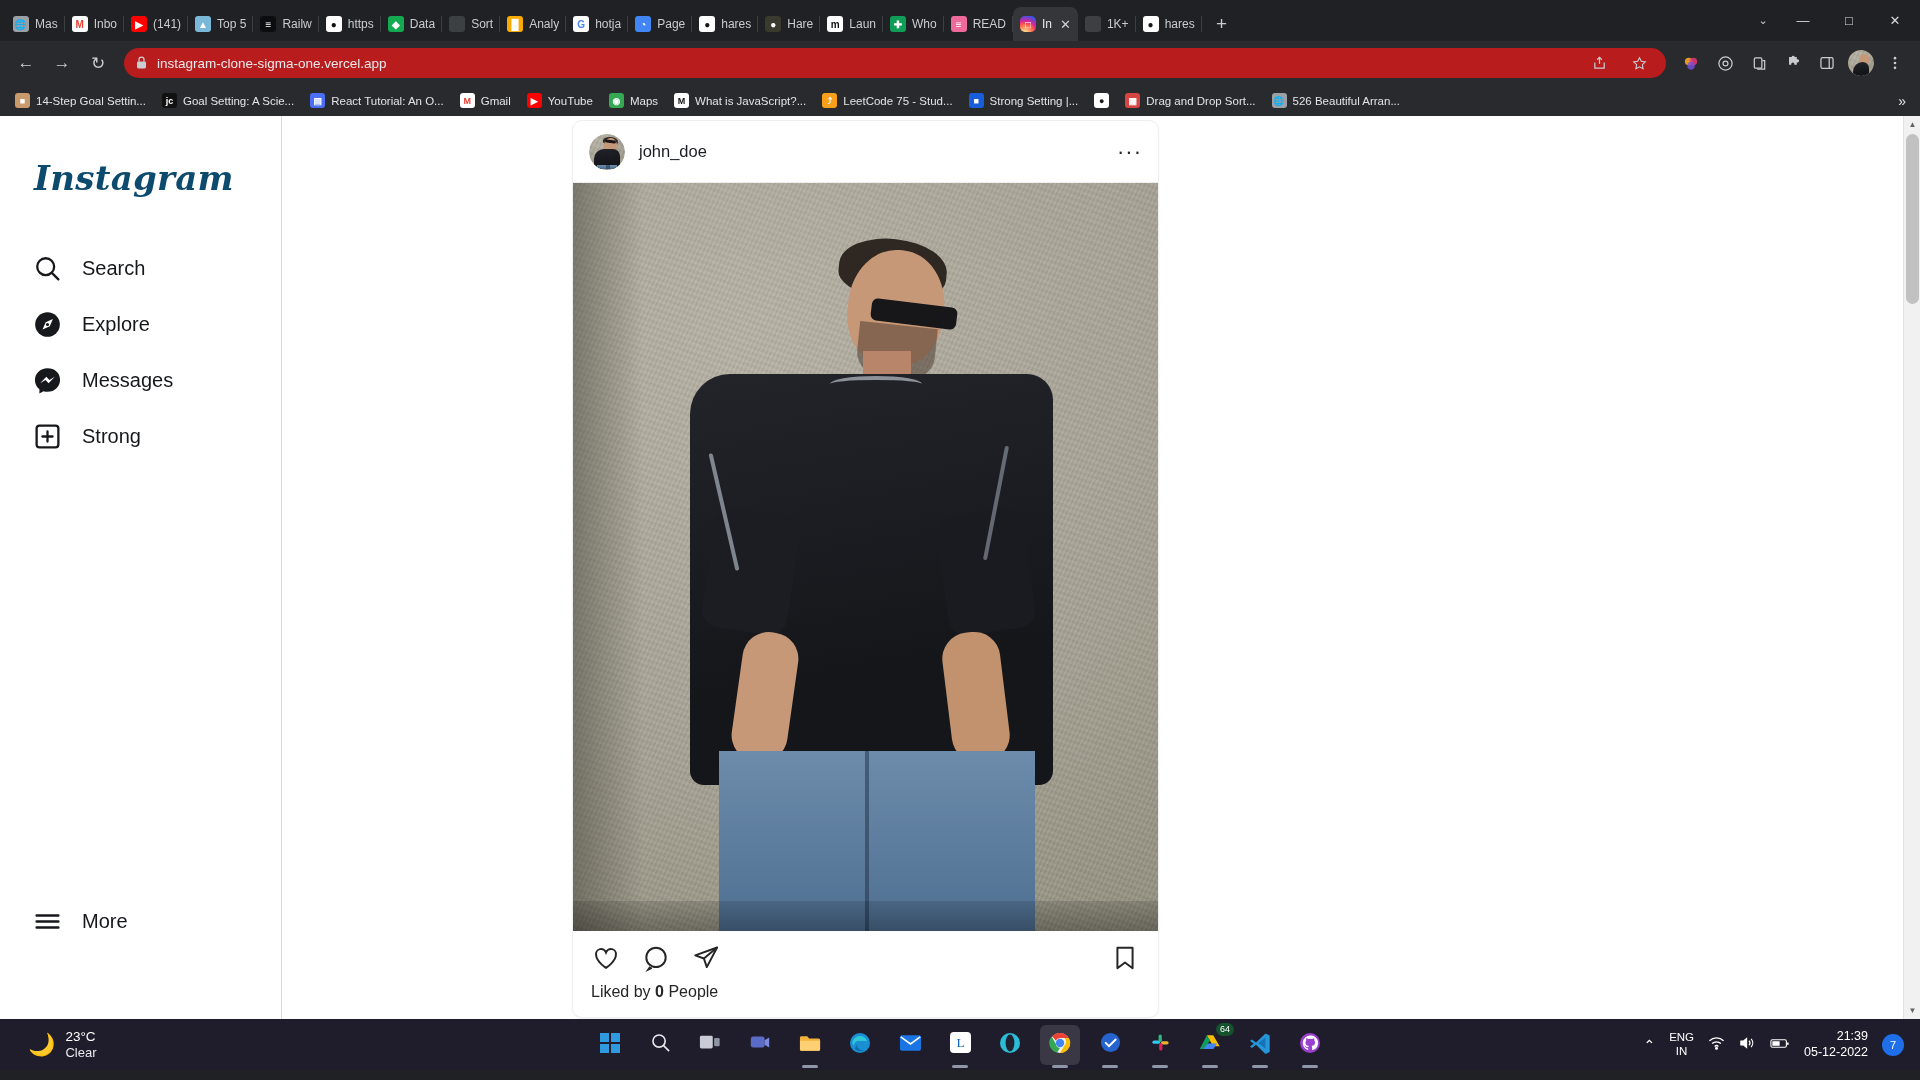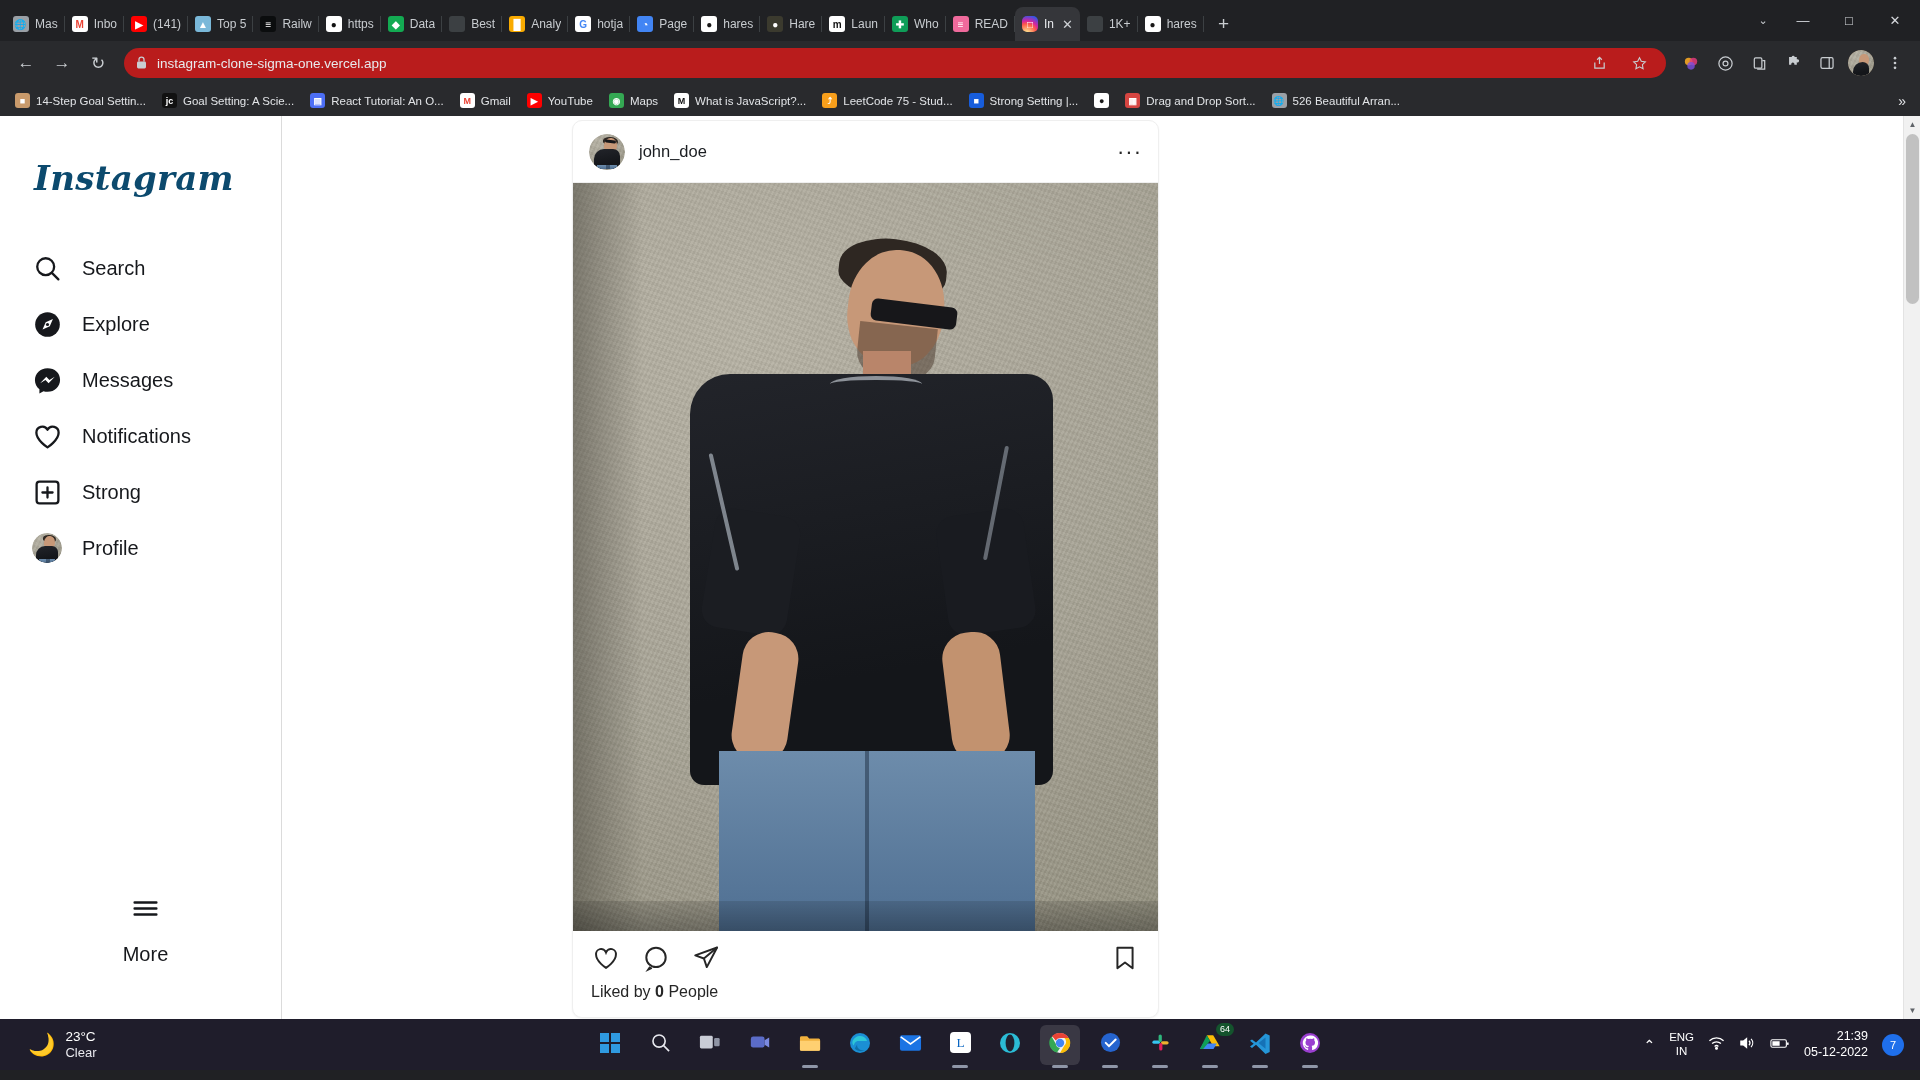--- a/index.html
+++ b/index.html
@@ -109,21 +109,21 @@
     padding: 0 10px 0 20px; border-radius: 24px; color: #0f1419;
     font-size: 20px;
   }
   .navitem .ilabel { font-size: 20px; color: #16181c; }
   .navitem.active .ilabel { font-weight: bold; }
   .navicon { width: 30px; height: 30px; flex: 0 0 30px; display: flex; align-items: center; justify-content: center; }
   .navicon svg { width: 29px; height: 29px; }
   .avatar-nav {
     width: 30px; height: 30px; border-radius: 50%; overflow: hidden; flex: 0 0 30px;
   }
-  .more-item { position: absolute; bottom: 70px; left: 12px; right: 12px; flex-direction: column; }
+  .more-item { position: absolute; bottom: 70px; left: 12px; right: 12px; }
 
   
   .feed-area { flex: 1; position: relative; overflow: hidden; background: #fff; }
   .post {
     width: 587px; margin: 0 auto; margin-left: 290px; margin-top: 4px;
     background: #fff; border: 1px solid #efefef; border-radius: 10px;
     box-shadow: 0 1px 2px rgba(0,0,0,0.05);
     overflow: hidden;
   }
   .post-header {
@@ -311,21 +311,21 @@
         <div class="tab">
           <span class="favicon" style="background: rgb(255, 255, 255); color: rgb(17, 17, 17);">●</span>
           <span class="tlabel">https</span>
         </div>
         <div class="tab">
           <span class="favicon" style="background: rgb(19, 170, 82); color: rgb(255, 255, 255);">◆</span>
           <span class="tlabel">Data</span>
         </div>
         <div class="tab">
           <span class="favicon" style="background: rgb(60, 64, 67); color: rgb(255, 255, 255);"></span>
-          <span class="tlabel">Best</span>
+          <span class="tlabel">Sort</span>
         </div>
         <div class="tab">
           <span class="favicon" style="background: rgb(249, 171, 0); color: rgb(255, 255, 255);">█</span>
           <span class="tlabel">Analy</span>
         </div>
         <div class="tab">
           <span class="favicon" style="background: rgb(255, 255, 255); color: rgb(66, 133, 244);">G</span>
           <span class="tlabel">hotja</span>
         </div>
         <div class="tab">
@@ -532,48 +532,26 @@
             <span class="navicon">
               <svg viewBox="0 0 24 24">
                 <path d="M12 1.8C6 1.8 1.6 6.2 1.6 11.8c0 3 1.4 5.6 3.7 7.4v3.6l3.4-1.9c1 .3 2.1.4 3.3.4 6 0 10.4-4.4 10.4-10 0-5.6-4.4-9.5-10.4-9.5z" fill="#16181c"></path>
                 <path d="M5.9 14.2l5.1-5.4 2.6 2.7 4.4-2.7-5.1 5.4-2.6-2.7z" fill="#fff"></path>
               </svg>
             </span>
             <span class="ilabel">Messages</span>
           </div>
           <div class="navitem">
             <span class="navicon">
-              <svg viewBox="0 0 24 24" fill="none" stroke="#16181c" stroke-width="1.9" stroke-linejoin="round">
-                <path d="M12 21S2.8 15 2.8 8.9A4.9 4.9 0 0 1 12 6.4a4.9 4.9 0 0 1 9.2 2.5C21.2 15 12 21 12 21z"></path>
-              </svg>
-            </span>
-            <span class="ilabel">Notifications</span>
-          </div>
-          <div class="navitem">
-            <span class="navicon">
               <svg viewBox="0 0 24 24" fill="none" stroke="#16181c" stroke-width="1.9" stroke-linecap="round">
                 <rect x="3" y="3" width="18" height="18" rx="2.4"></rect>
                 <path d="M12 7.8v8.4M7.8 12h8.4"></path>
               </svg>
             </span>
             <span class="ilabel">Strong</span>
-          </div>
-          <div class="navitem">
-            <span class="avatar-nav">
-              <span style="position:relative;display:block;width:30px;height:30px;overflow:hidden;border-radius:50%">
-                <span class="photo" style="position:absolute;inset:0">
-                  <span class="wallgrain"></span>
-                  <span class="hair" style="left:38%;top:8%;width:13px;height:7px"></span>
-                  <span class="head" style="left:39%;top:11%;width:11px;height:13px"></span>
-                  <span class="torso" style="left:12%;top:42%;width:74%;height:58%;border-radius:9px 6px 0 0"></span>
-                  <span class="jeans" style="left:22%;top:86%;width:56%;height:14%"></span>
-                </span>
-              </span>
-            </span>
-            <span class="ilabel">Profile</span>
           </div>
         </div>
       <div class="navitem more-item">
         <span class="navicon">
           <svg viewBox="0 0 24 24" fill="none" stroke="#16181c" stroke-width="2" stroke-linecap="round">
               <path d="M3 7h18M3 12h18M3 17h18"></path>
             </svg>
         </span>
         <span class="ilabel">More</span>
       </div>

